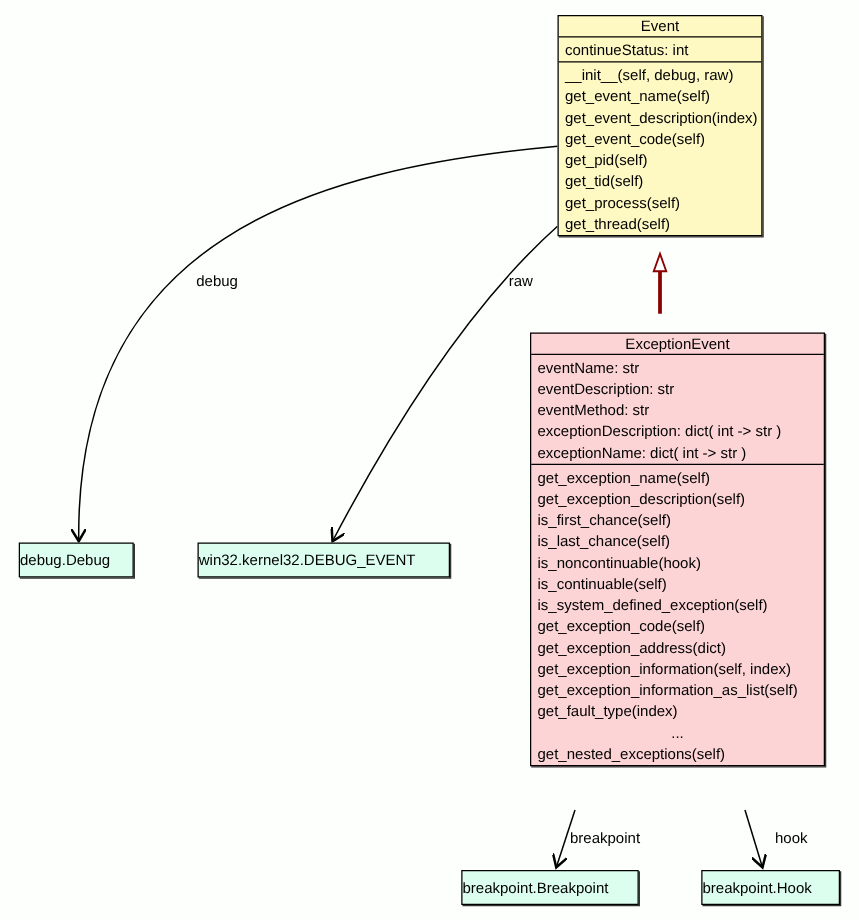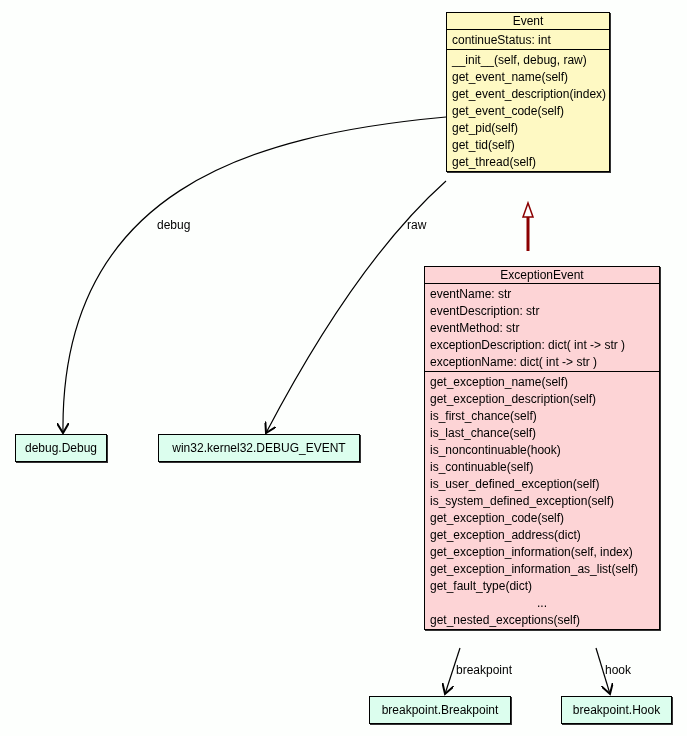--- a/index.html
+++ b/index.html
@@ -8,21 +8,21 @@
   .cls { position:absolute; border:1px solid #000; box-shadow:1px 1px 0 #333; }
   .cls .title { text-align:center; border-bottom:1px solid #000; height:16px; line-height:16px; }
   .cls .sec { border-bottom:1px solid #000; padding:1px 0 1px 5px; }
   .cls .sec:last-child { border-bottom:none; }
   .cls .row { height:17px; line-height:18.6px; white-space:nowrap; }
   .cls .row.center { text-align:center; padding-right:5px; }
   .event { left:446px; top:12px; width:162px; background:#fef9c3; }
   .exc { left:424px; top:251px; width:234px; background:#fdd4d6;margin-top:15px; }
   .exc .sec:first-of-type {}
   .box { position:absolute; background:#dcfeee; border:1px solid #000; box-shadow:1px 1px 0 #333;
-         height:26px; line-height:26px; text-align:center; white-space:nowrap; }
+         height:26px; line-height:26px; white-space:nowrap; }
   .lbl { position:absolute; font-size:12px; white-space:nowrap; }
   svg.edges { position:absolute; left:0; top:0; }
 </style>
 </head>
 <body>
 
 <svg class="edges" width="687" height="736">
   <defs>
     <marker id="arrowOpen" markerWidth="12" markerHeight="12" refX="10" refY="6" orient="auto" markerUnits="userSpaceOnUse">
       <path d="M0,0 L10,6 L0,12" fill="none" stroke="#000" stroke-width="2"></path>
@@ -46,53 +46,53 @@
   <div class="sec" id="event-attrs">
       <div class="row">continueStatus: int</div>
     </div>
   <div class="sec" id="event-methods">
       <div class="row">__init__(self, debug, raw)</div>
       <div class="row">get_event_name(self)</div>
       <div class="row">get_event_description(index)</div>
       <div class="row">get_event_code(self)</div>
       <div class="row">get_pid(self)</div>
       <div class="row">get_tid(self)</div>
+      <div class="row">get_process(self)</div>
       <div class="row">get_thread(self)</div>
     </div>
 </div>
 
 <div class="cls exc">
   <div class="title">ExceptionEvent</div>
   <div class="sec" id="exc-attrs">
       <div class="row">eventName: str</div>
       <div class="row">eventDescription: str</div>
       <div class="row">eventMethod: str</div>
       <div class="row">exceptionDescription: dict( int -&gt; str )</div>
       <div class="row">exceptionName: dict( int -&gt; str )</div>
     </div>
   <div class="sec" id="exc-methods">
       <div class="row">get_exception_name(self)</div>
       <div class="row">get_exception_description(self)</div>
       <div class="row">is_first_chance(self)</div>
       <div class="row">is_last_chance(self)</div>
       <div class="row">is_noncontinuable(hook)</div>
       <div class="row">is_continuable(self)</div>
-      <div class="row">is_user_defined_exception(self)</div>
       <div class="row">is_system_defined_exception(self)</div>
       <div class="row">get_exception_code(self)</div>
       <div class="row">get_exception_address(dict)</div>
       <div class="row">get_exception_information(self, index)</div>
       <div class="row">get_exception_information_as_list(self)</div>
-      <div class="row">get_fault_type(dict)</div>
+      <div class="row">get_fault_type(index)</div>
       <div class="row center">...</div>
       <div class="row">get_nested_exceptions(self)</div>
     </div>
 </div>
 
 <div class="box" style="left:15px; top:434px; width:90px;">debug.Debug</div>
 <div class="box" style="left:158px; top:434px; width:200px;">win32.kernel32.DEBUG_EVENT</div>
 <div class="box" style="left:369px; top:696px; width:140px;">breakpoint.Breakpoint</div>
 <div class="box" style="left:561px; top:696px; width:109px;">breakpoint.Hook</div>
 
 <div class="lbl" style="left:157px; top:218px;">debug</div>
 <div class="lbl" style="left:407px; top:218px;">raw</div>
 <div class="lbl" style="left:456px; top:663px;">breakpoint</div>
-<div class="lbl" style="left:605px; top:663px;">hook</div>
+<div class="lbl" style="left:620px; top:663px;">hook</div>
 
 </body></html>

